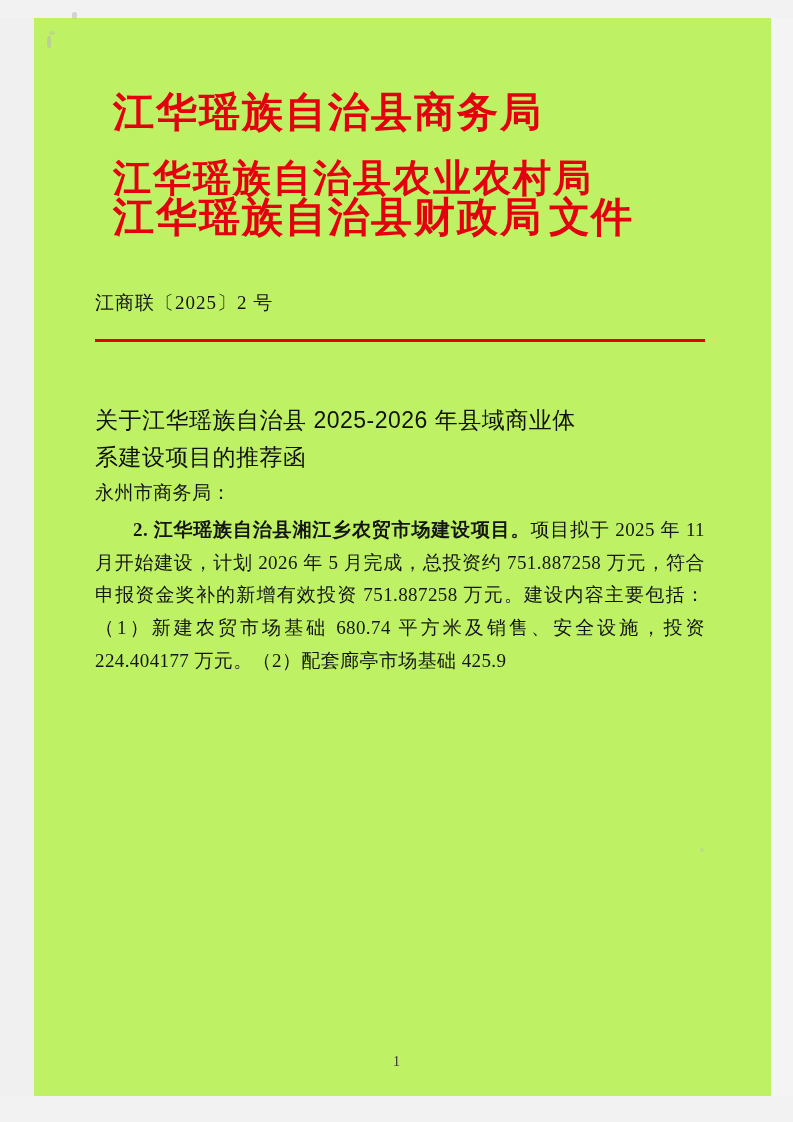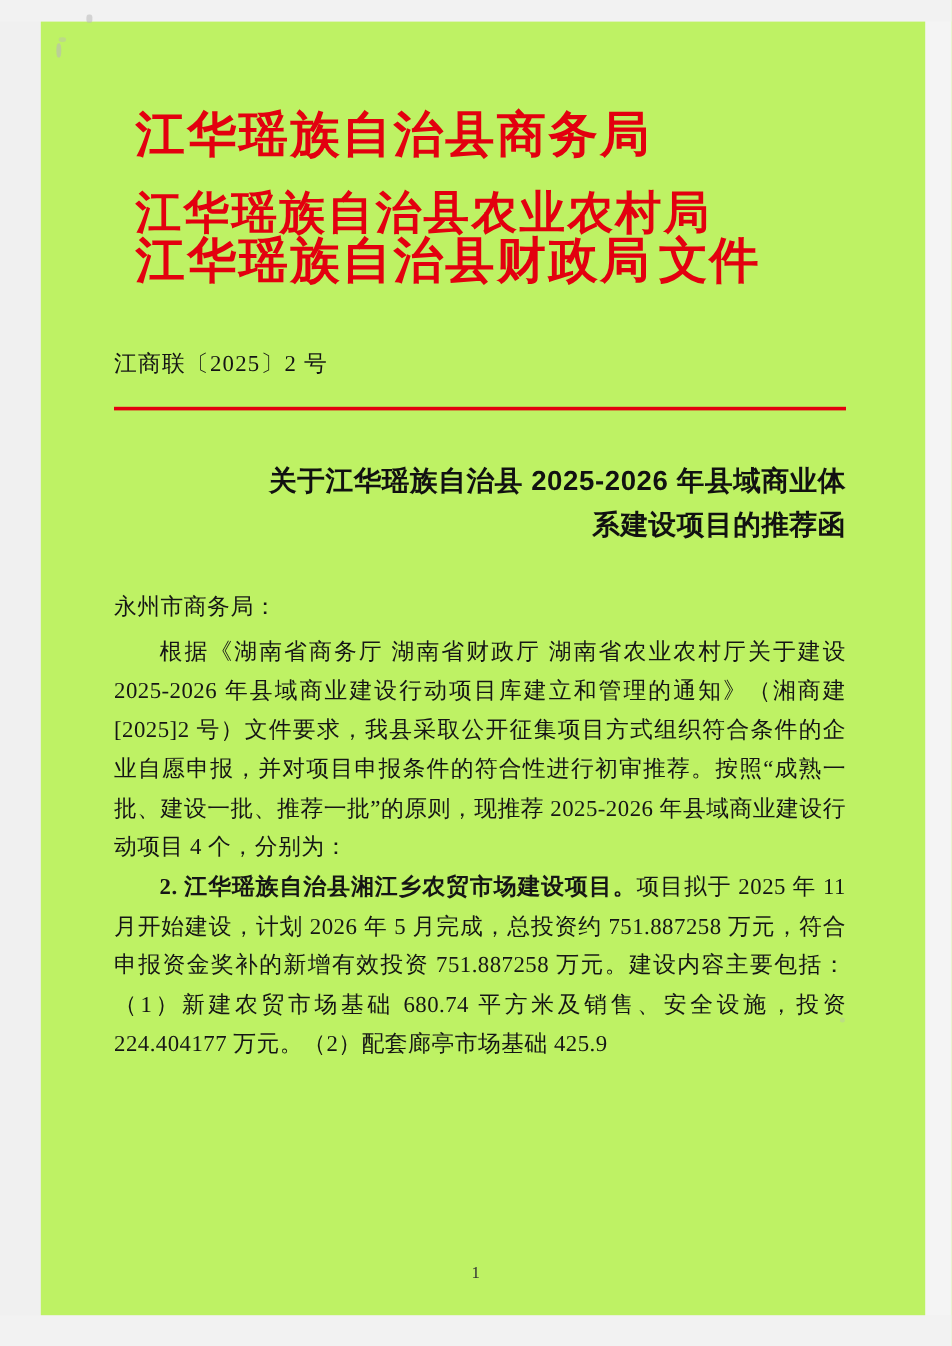--- a/index.html
+++ b/index.html
@@ -112,35 +112,34 @@
   
   .red-rule {
     margin-top: 23px;
     height: 2.5px;
     background: #e3000f;
     width: 100%;
   }
 
   
   .doc-title {
-    margin-top: 40px;
-    text-align: right;
+    margin-top: 60px;
+    text-align: left;
     font-size: 23px;
-    font-weight: bold;
+    font-weight: normal;
     line-height: 1.65;
     letter-spacing: 0.5px;
     color: #111;
     font-family: "Liberation Sans", "DejaVu Sans", sans-serif;
   }
   .doc-title .t-line { display: block; }
   .doc-title .t-line.l2 { padding-left: 0; }
 
   
   .body-text {
-    margin-top: 34px;
     font-size: 19px;
     line-height: 1.72;
     letter-spacing: 0.4px;
     text-align: justify;
     color: #151515;
   }
   .addressee {
     margin: 0 0 4px 0;
   }
   .para {
@@ -190,20 +189,19 @@
 
     <div class="red-rule"></div>
 
     <div class="doc-title">
       <span class="t-line l1">关于江华瑶族自治县 2025-2026 年县域商业体</span>
       <span class="t-line l2">系建设项目的推荐函</span>
     </div>
 
     <div class="body-text">
       <p class="addressee">永州市商务局：</p>
-      <p class="para">根据《湖南省商务厅 湖南省财政厅 湖南省农业农村厅关于建设 2025-2026 年县域商业建设行动项目库建立和管理的通知》（湘商建[2025]2 号）文件要求，我县采取公开征集项目方式组织符合条件的企业自愿申报，并对项目申报条件的符合性进行初审推荐。按照“成熟一批、建设一批、推荐一批”的原则，现推荐 2025-2026 年县域商业建设行动项目 4 个，分别为：</p>
       <p class="para"><span class="bold-run">2. 江华瑶族自治县湘江乡农贸市场建设项目。</span><span>项目拟于 2025 年 11 月开始建设，计划 2026 年 5 月完成，总投资约 751.887258 万元，符合申报资金奖补的新增有效投资 751.887258 万元。建设内容主要包括：（1）新建农贸市场基础 680.74 平方米及销售、安全设施，投资 224.404177 万元。（2）配套廊亭市场基础 425.9</span></p>
     </div>
 
   </div>
 
   <div class="page-number">1</div>
 </div>
 
 </body></html>

